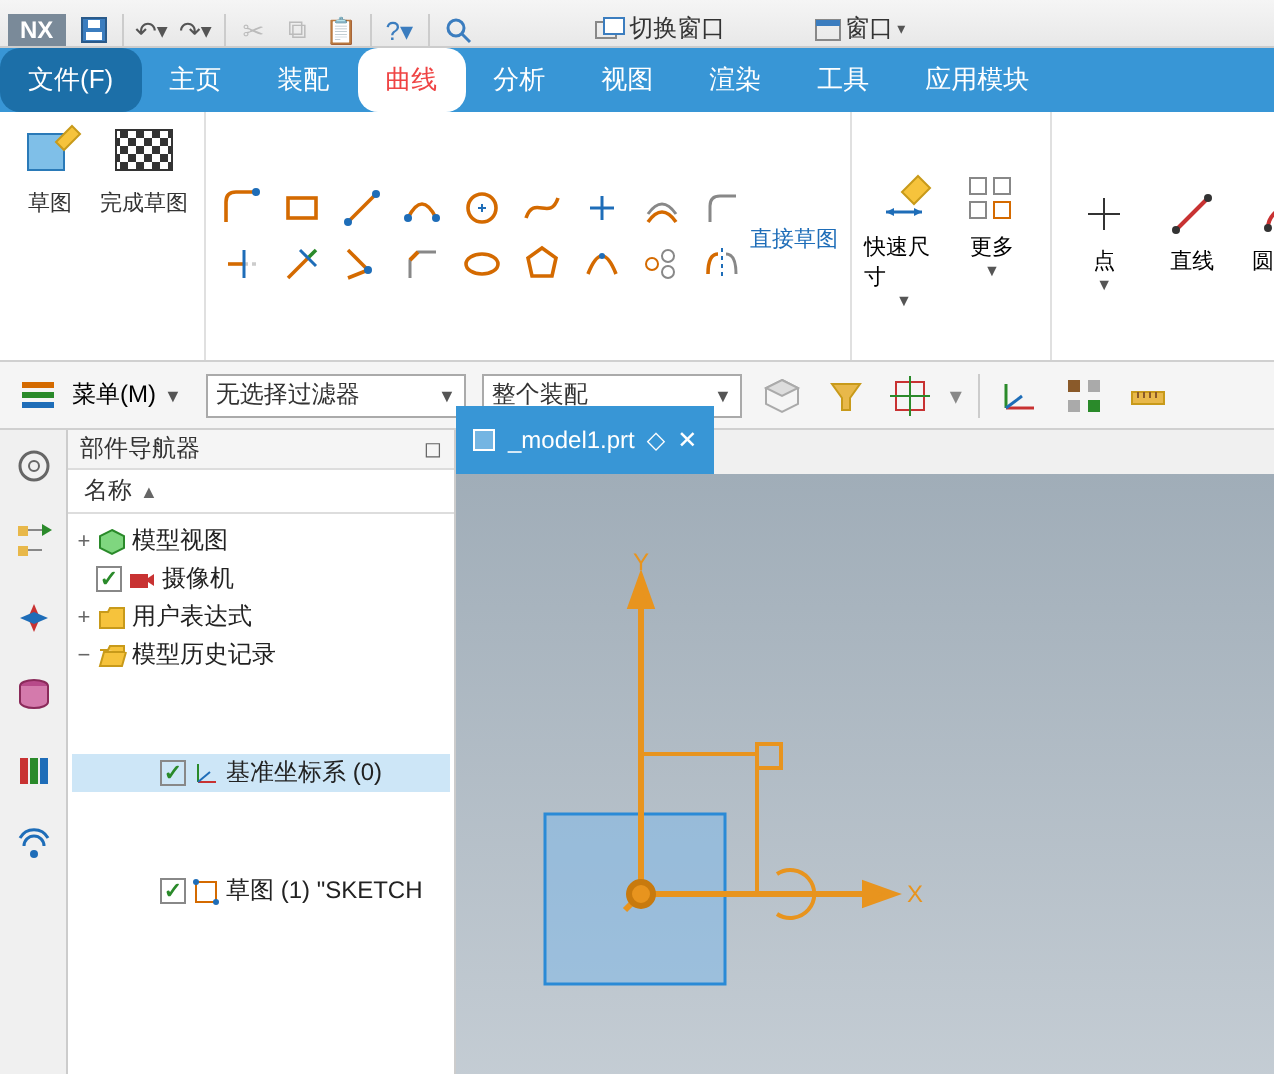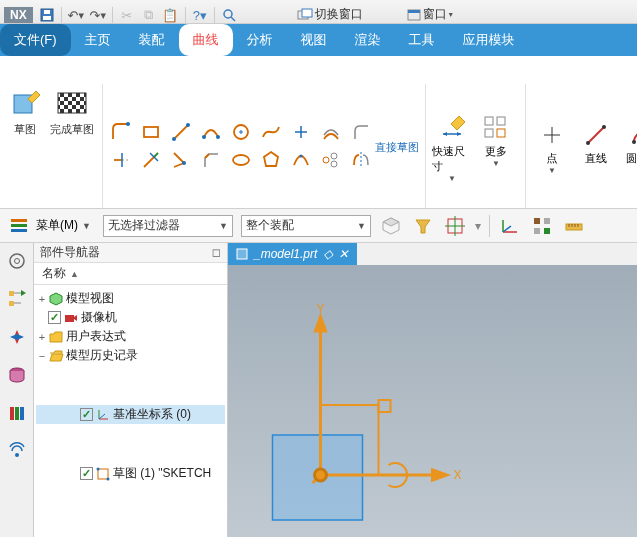--- a/index.html
+++ b/index.html
@@ -13,21 +13,21 @@
 .titlebar .sep { width: 1px; height: 16px; background: #ccc; }
 .wswitch { display: flex; align-items: center; gap: 2px; font-size: 12px; color: #333; margin-left: 38px; }
 
 
 .menutabs { height: 32px; background: #3896d6; display: flex; align-items: stretch; }
 .menutabs .tab { padding: 0 14px; display: flex; align-items: center; color: #fff; font-size: 13px; cursor: pointer; border-radius: 10px; }
 .menutabs .tab.file { background: #1c6fa8; }
 .menutabs .tab.active { background: #fff; color: #ef4444; }
 
 
-.ribbon { height: 125px; background: #fff; border-bottom: 1px solid #d0d0d0; display: flex; margin-top: 28px; }
+.ribbon { height: 125px; background: #fff; border-bottom: 1px solid #d0d0d0; display: flex; }
 .rgroup { border-right: 1px solid #e0e0e0; padding: 4px 6px 2px; display: flex; flex-direction: row; align-items: center; justify-content: space-between; }
 .rgroup .lbl { font-size: 11px; color: #555; text-align: center; }
 .rgroup .lbl.link { color: #1e6db8; }
 .bigbtn { display: flex; flex-direction: column; align-items: center; gap: 2px; width: 38px; }
 .bigbtn .bi { width: 32px; height: 32px; display: flex; align-items: center; justify-content: center; }
 .bigbtn .bl { font-size: 11px; color: #333; text-align: center; }
 .toolgrid { display: grid; grid-template-columns: repeat(9, 26px); grid-template-rows: 26px 26px; gap: 2px 4px; }
 .tico { width: 24px; height: 24px; display: flex; align-items: center; justify-content: center; }
 .colbtns { display: flex; gap: 4px; }
 .vcol { display: flex; flex-direction: column; align-items: center; width: 40px; }
@@ -53,21 +53,21 @@
 .trow { display: flex; align-items: center; height: 19px; white-space: nowrap; overflow: hidden; }
 .exp { width: 12px; text-align: center; color: #666; font-size: 11px; cursor: pointer; }
 .chk { width: 13px; height: 13px; border: 1px solid #888; display: inline-flex; align-items: center; justify-content: center; margin-right: 2px; font-size: 11px; }
 .chk.on::after { content: "✓"; color: #2a8a2a; font-weight: bold; }
 .nico { width: 16px; height: 16px; display: inline-flex; align-items: center; justify-content: center; margin-right: 2px; }
 .trow.sel { background: #cde6f7; }
 .ind2 { padding-left: 44px; margin-top: 40px; }
 
 .canvaswrap { flex: 1; display: flex; flex-direction: column; }
 .doctab { height: 22px; background: #f0f0f0; display: flex; align-items: flex-end; }
-.doctab .dt { background: #3896d6; color: #fff; height: 22px; display: flex; align-items: center; padding: 0 8px; gap: 6px; font-size: 12px; font-style: italic; }
+.doctab .dt { background: #3896d6; color: #fff; height: 34px; display: flex; align-items: center; padding: 0 8px; gap: 6px; font-size: 12px; }
 .doctab .dt .x { cursor: pointer; }
 .canvas { flex: 1; background: linear-gradient(#a0adb8,#c7cfd6); position: relative; overflow: hidden; }
 
 
 svg { overflow: visible; }
 </style>
 </head>
 <body>
 
 <div class="titlebar">

